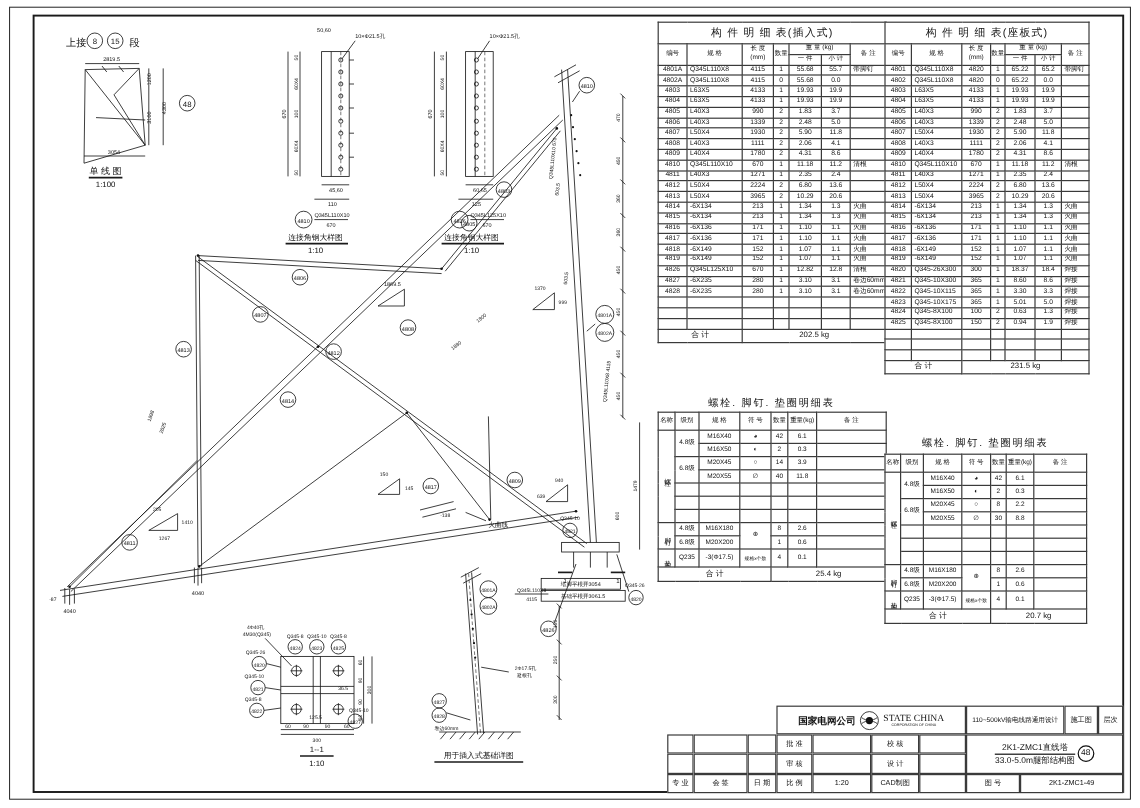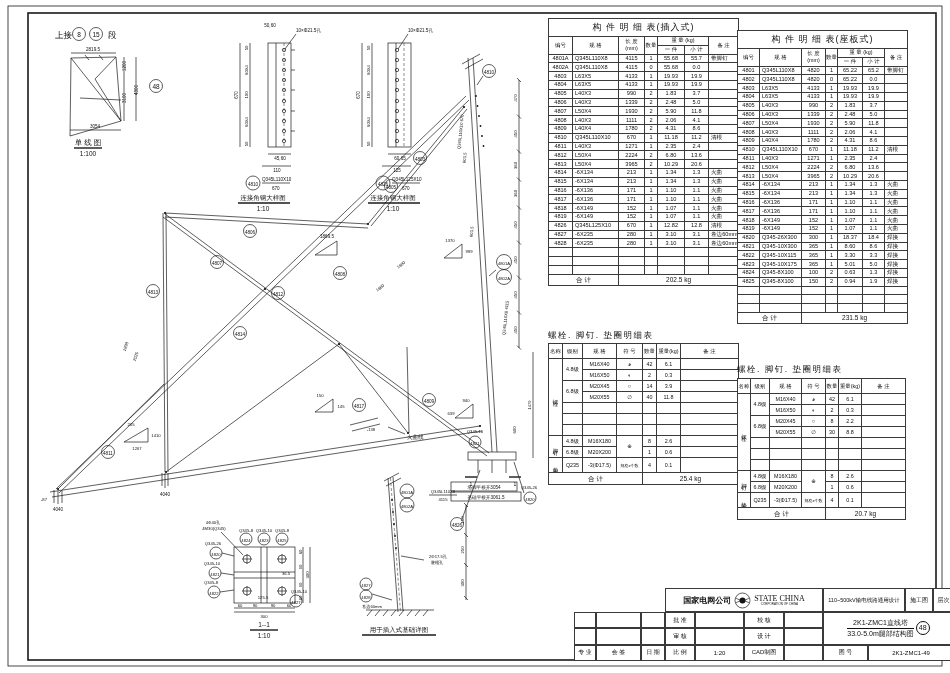--- a/index.html
+++ b/index.html
@@ -18,21 +18,21 @@
 .pt .hcell{font-size:5.4px}
 .pt .spec,.pt .note{text-align:left;padding-left:2px}
 .pt .tot{height:11px;font-size:6.5px}
 .bt{position:absolute}
 .bt td{border:1px solid #3a3a3a;font-size:5.4px;line-height:7px;text-align:center;height:11px;padding:0;overflow:hidden;white-space:nowrap}
 .bt .emp{height:11px}
 .bt .wsh{height:15px}
 .bt .hcell{height:15px;font-size:5.4px}
 .bt .tot{height:12px;font-size:6.5px}
 .vt{writing-mode:vertical-lr;text-orientation:upright;letter-spacing:2px;display:inline-block}
-.btitle{position:absolute;font-size:8.5px;letter-spacing:1.5px;}
+.btitle{position:absolute;font-size:8.5px;letter-spacing:1.5px;text-align:center}
 .c{position:absolute;border:1px solid #3a3a3a;font-size:6px;display:flex;align-items:center;justify-content:center;overflow:hidden;background:#fff;white-space:nowrap}
 .circ{border:1px solid #111;border-radius:50%;width:14px;height:14px;line-height:12px;text-align:center;font-size:7px;flex:none}
 </style>
 </head>
 <body>
 
 <svg width="950" height="673" style="position:absolute;left:0;top:0">
 
   <g>
     <rect x="8" y="6" width="934" height="660" style="stroke-width:0.8"></rect>
@@ -689,21 +689,21 @@
       </tr>
     </tbody>
   <tbody>
     <tr>
         <td colspan="2" class="tot">合    计</td>
         <td colspan="5" class="tot">202.5 kg</td>
       </tr>
   </tbody>
 </table>
 
-<table class="pt" style="left:737px;top:30px;width:170px">
+<table class="pt" style="left:737px;top:18px;width:170px">
   <colgroup>
       <col style="width:22px">
       <col style="width:42px">
       <col style="width:24px">
       <col style="width:12px">
       <col style="width:25px">
       <col style="width:22px">
       <col style="width:23px">
     </colgroup>
   <tbody>
@@ -1225,21 +1225,21 @@
       <td>0.1</td>
       <td></td>
     </tr>
     <tr>
         <td colspan="4" class="tot">合      计</td>
         <td colspan="3" class="tot">20.7 kg</td>
       </tr>
   </tbody>
 </table>
 
-<div style="position:absolute;left:574px;top:588px;width:348px;height:73px">
+<div style="position:absolute;left:556px;top:588px;width:348px;height:73px">
 
   <div class="c" style="left:0;top:24px;width:22px;height:16.3px"></div>
   <div class="c" style="left:22px;top:24px;width:45px;height:16.3px"></div>
   <div class="c" style="left:67px;top:24px;width:24px;height:16.3px"></div>
   <div class="c" style="left:0;top:40.3px;width:22px;height:16.3px"></div>
   <div class="c" style="left:22px;top:40.3px;width:45px;height:16.3px"></div>
   <div class="c" style="left:67px;top:40.3px;width:24px;height:16.3px"></div>
   <div class="c" style="left:0;top:56.6px;width:22px;height:16.4px">专 业</div>
   <div class="c" style="left:22px;top:56.6px;width:45px;height:16.4px">会 签</div>
   <div class="c" style="left:67px;top:56.6px;width:24px;height:16.4px">日 期</div>

